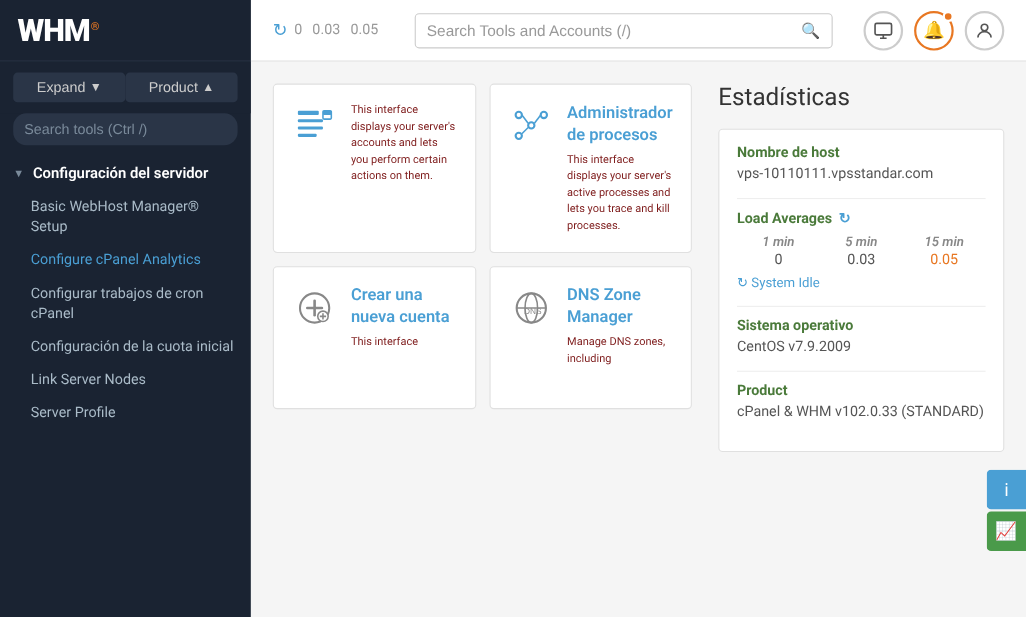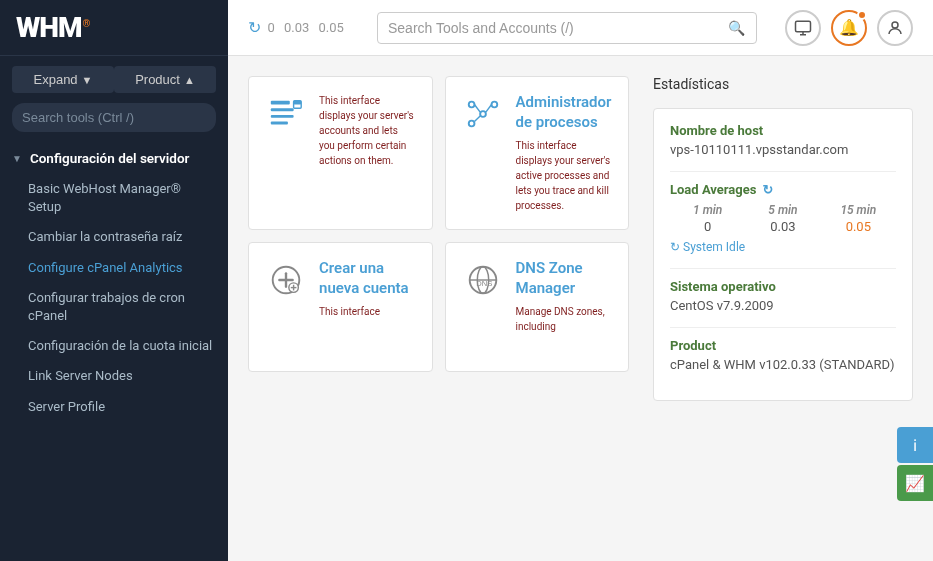--- a/index.html
+++ b/index.html
@@ -240,21 +240,21 @@
       color: #7f1d1d;
       line-height: 1.5;
     }
 
     
     .stats-section {
       width: 260px;
       min-width: 220px;
     }
     .stats-title {
-      font-size: 14px;
+      font-size: 22px;
       font-weight: 400;
       color: #333;
       margin-bottom: 16px;
     }
     .stats-card {
       background: #fff;
       border: 1px solid #e0e0e0;
       border-radius: 4px;
       padding: 14px 16px;
     }
@@ -363,23 +363,20 @@
   </div>
   <input class="sidebar-search" type="text" placeholder="Search tools (Ctrl /)" style="">
 
   <nav class="sidebar-nav">
     <div class="sidebar-section-header">
       <span class="chevron">▼</span>
       <span>Configuración del servidor</span>
     </div>
     <div class="sidebar-nav-item">
       <span>Basic WebHost Manager® Setup</span>
-    </div>
-    <div class="sidebar-nav-item">
-      <span>Cambiar la contraseña raíz</span>
     </div>
     <div class="sidebar-nav-item active">
       <span>Configure cPanel Analytics</span>
     </div>
     <div class="sidebar-nav-item">
       <span>Configurar trabajos de cron cPanel</span>
     </div>
     <div class="sidebar-nav-item">
       <span>Configuración de la cuota inicial</span>
     </div>

